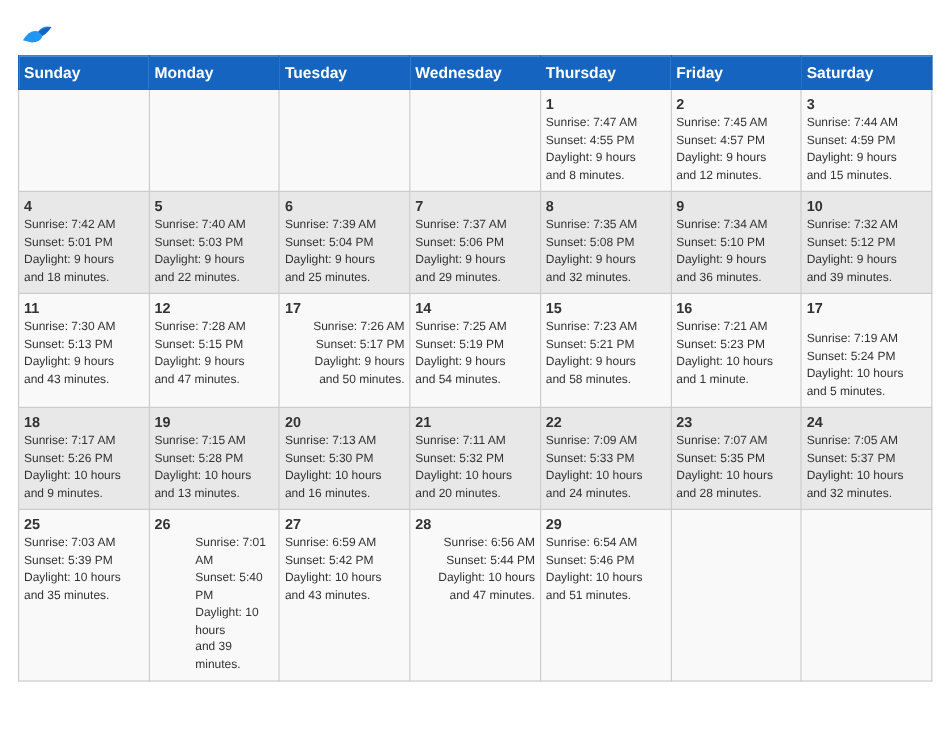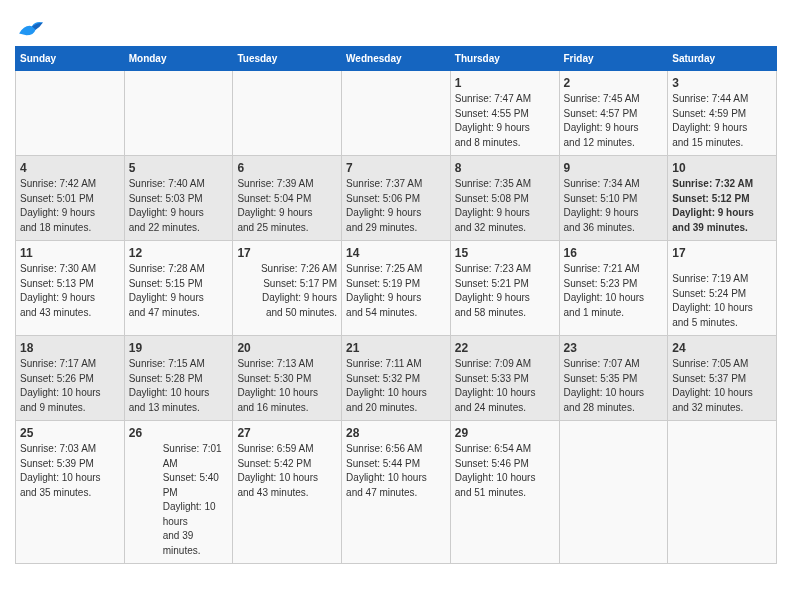--- a/index.html
+++ b/index.html
@@ -52,21 +52,21 @@
       width: 100%;
       border-collapse: collapse;
       table-layout: fixed;
     }
     thead tr {
       background-color: #1565C0;
       color: #fff;
     }
     thead th {
       padding: 6px 4px;
-      font-size: 10px;
+      font-size: 13px;
       font-weight: bold;
       text-align: left;
       border: 1px solid #1565C0;
     }
     tbody tr {
       vertical-align: top;
     }
     tbody tr:nth-child(odd) {
       background-color: #f9f9f9;
     }
@@ -193,21 +193,21 @@
         </td>
         <td>
           <span class="day-number">9</span>
           <div class="day-info" style="white-space: pre-line;">Sunrise: 7:34 AM
 Sunset: 5:10 PM
 Daylight: 9 hours
 and 36 minutes.</div>
         </td>
         <td>
           <span class="day-number">10</span>
-          <div class="day-info" style="white-space: pre-line; font-weight: bold;">Sunrise: 7:32 AM
+          <div class="day-info" style="white-space: pre-line;">Sunrise: 7:32 AM
 Sunset: 5:12 PM
 Daylight: 9 hours
 and 39 minutes.</div>
         </td>
       </tr>
       <tr>
         <td>
           <span class="day-number">11</span>
           <div class="day-info" style="white-space: pre-line;">Sunrise: 7:30 AM
 Sunset: 5:13 PM
@@ -325,21 +325,21 @@
         </td>
         <td>
           <span class="day-number">27</span>
           <div class="day-info" style="white-space: pre-line;">Sunrise: 6:59 AM
 Sunset: 5:42 PM
 Daylight: 10 hours
 and 43 minutes.</div>
         </td>
         <td>
           <span class="day-number">28</span>
-          <div class="day-info" style="white-space: pre-line;">Sunrise: 6:56 AM
+          <div class="day-info" style="white-space: pre-line; text-align: right;">Sunrise: 6:56 AM
 Sunset: 5:44 PM
 Daylight: 10 hours
 and 47 minutes.</div>
         </td>
         <td>
           <span class="day-number">29</span>
           <div class="day-info" style="white-space: pre-line;">Sunrise: 6:54 AM
 Sunset: 5:46 PM
 Daylight: 10 hours
 and 51 minutes.</div>

